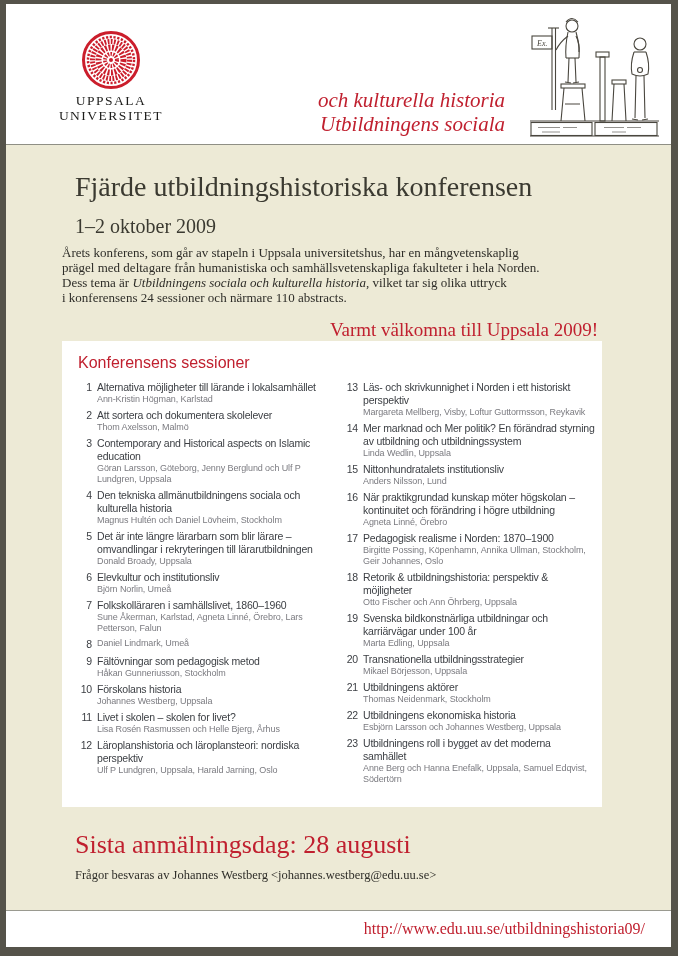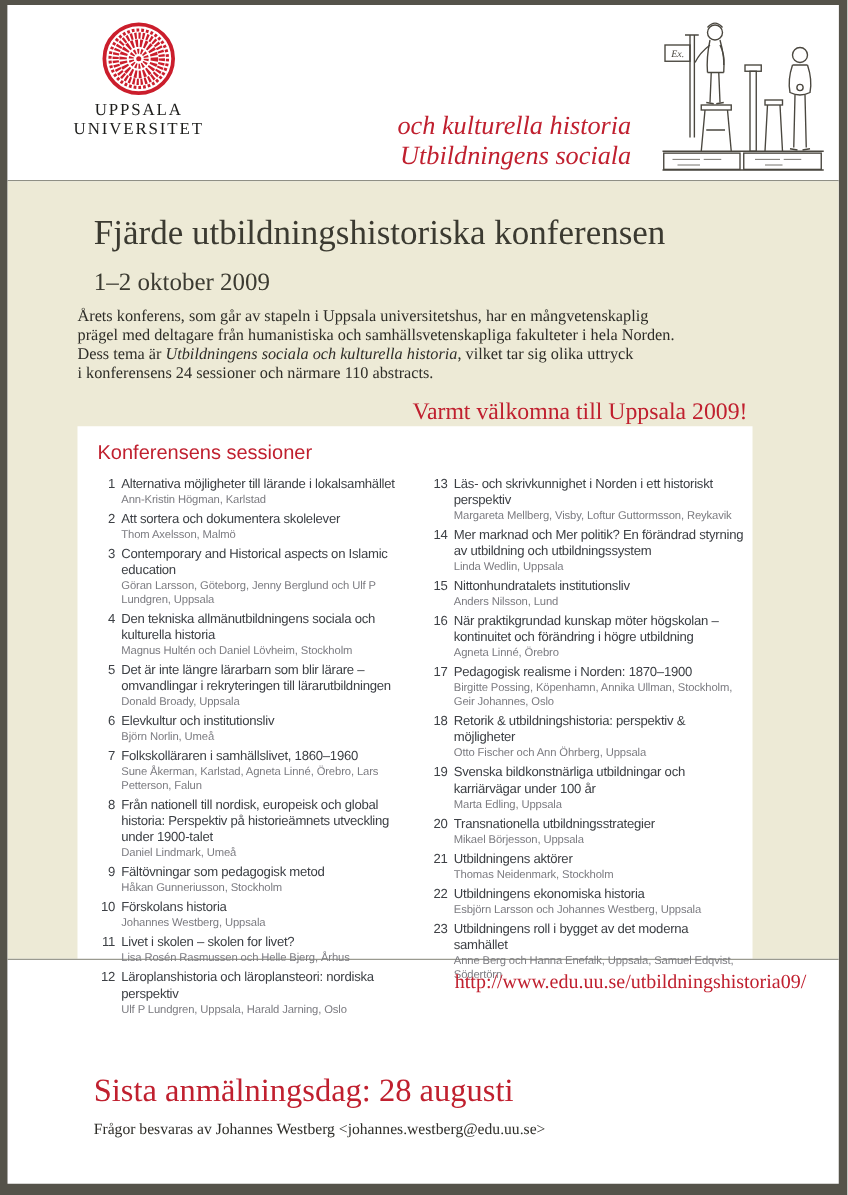--- a/index.html
+++ b/index.html
@@ -7,29 +7,29 @@
   .page{
     width:678px;height:956px;position:relative;
     border-style:solid;border-color:#55534a;
     border-width:4px 7px 9px 6px;
     background:#fff;
     font-family:"Liberation Serif", serif;
     overflow:hidden;
   }
   
   .header{position:relative;height:140px;background:#fff;}
-  .logo{position:absolute;left:40px;top:13px;width:130px;text-align:center;}
+  .logo{position:absolute;left:40px;top:26px;width:130px;text-align:center;}
   .seal{display:block;margin:0 auto 3px auto;}
   .logo-text{font-family:"Liberation Serif",serif;color:#1d1d1b;font-size:13.5px;letter-spacing:1.5px;line-height:15px;}
   .theme{position:absolute;right:166px;bottom:8px;text-align:right;
     color:#c0202f;font-style:italic;font-size:21px;line-height:24px;font-family:"Liberation Serif",serif;}
   .illustration{position:absolute;right:9px;top:10px;}
   .header-rule{height:1px;background:#8f8f85;}
   
-  .body-area{height:622px;background:#edead6;padding:27px 0 0 56px;color:#2e2d28;}
+  .body-area{height:765px;background:#edead6;padding:27px 0 0 56px;color:#2e2d28;}
   .indent{margin-left:13px;}
   h1{margin:0;font-size:28px;line-height:30px;font-weight:400;color:#3b3a31;letter-spacing:0;}
   h2{margin:14px 0 0 0;font-size:20px;line-height:20px;font-weight:400;color:#3b3a31;}
   .intro{margin:9px 0 0 0;font-size:13px;line-height:15px;width:540px;}
   .intro em{font-style:italic;}
   .welcome{margin-top:14px;width:540px;text-align:right;padding-right:4px;
     color:#c0202f;font-size:19px;line-height:22px;}
   
   .sessions-box{width:540px;background:#fff;padding:13px 6px 18px 16px;}
   .sessions-box h3{margin:0 0 9px 0;font-family:"Liberation Sans",sans-serif;font-weight:400;
@@ -180,21 +180,20 @@
     <span class="num">7</span>
     <span class="sbody">
       <span class="stitle">Folkskolläraren i samhällslivet, 1860–1960</span>
       <span class="authors">Sune Åkerman, Karlstad, Agneta Linné, Örebro, Lars Petterson, Falun</span>
     </span>
   </li>
 
   <li class="session">
     <span class="num">8</span>
     <span class="sbody">
-      <span class="stitle">Från nationell till nordisk, europeisk och global historia: Perspektiv på historieämnets utveckling under 1900-talet</span>
       <span class="authors">Daniel Lindmark, Umeå</span>
     </span>
   </li>
 
   <li class="session">
     <span class="num">9</span>
     <span class="sbody">
       <span class="stitle">Fältövningar som pedagogisk metod</span>
       <span class="authors">Håkan Gunneriusson, Stockholm</span>
     </span>

